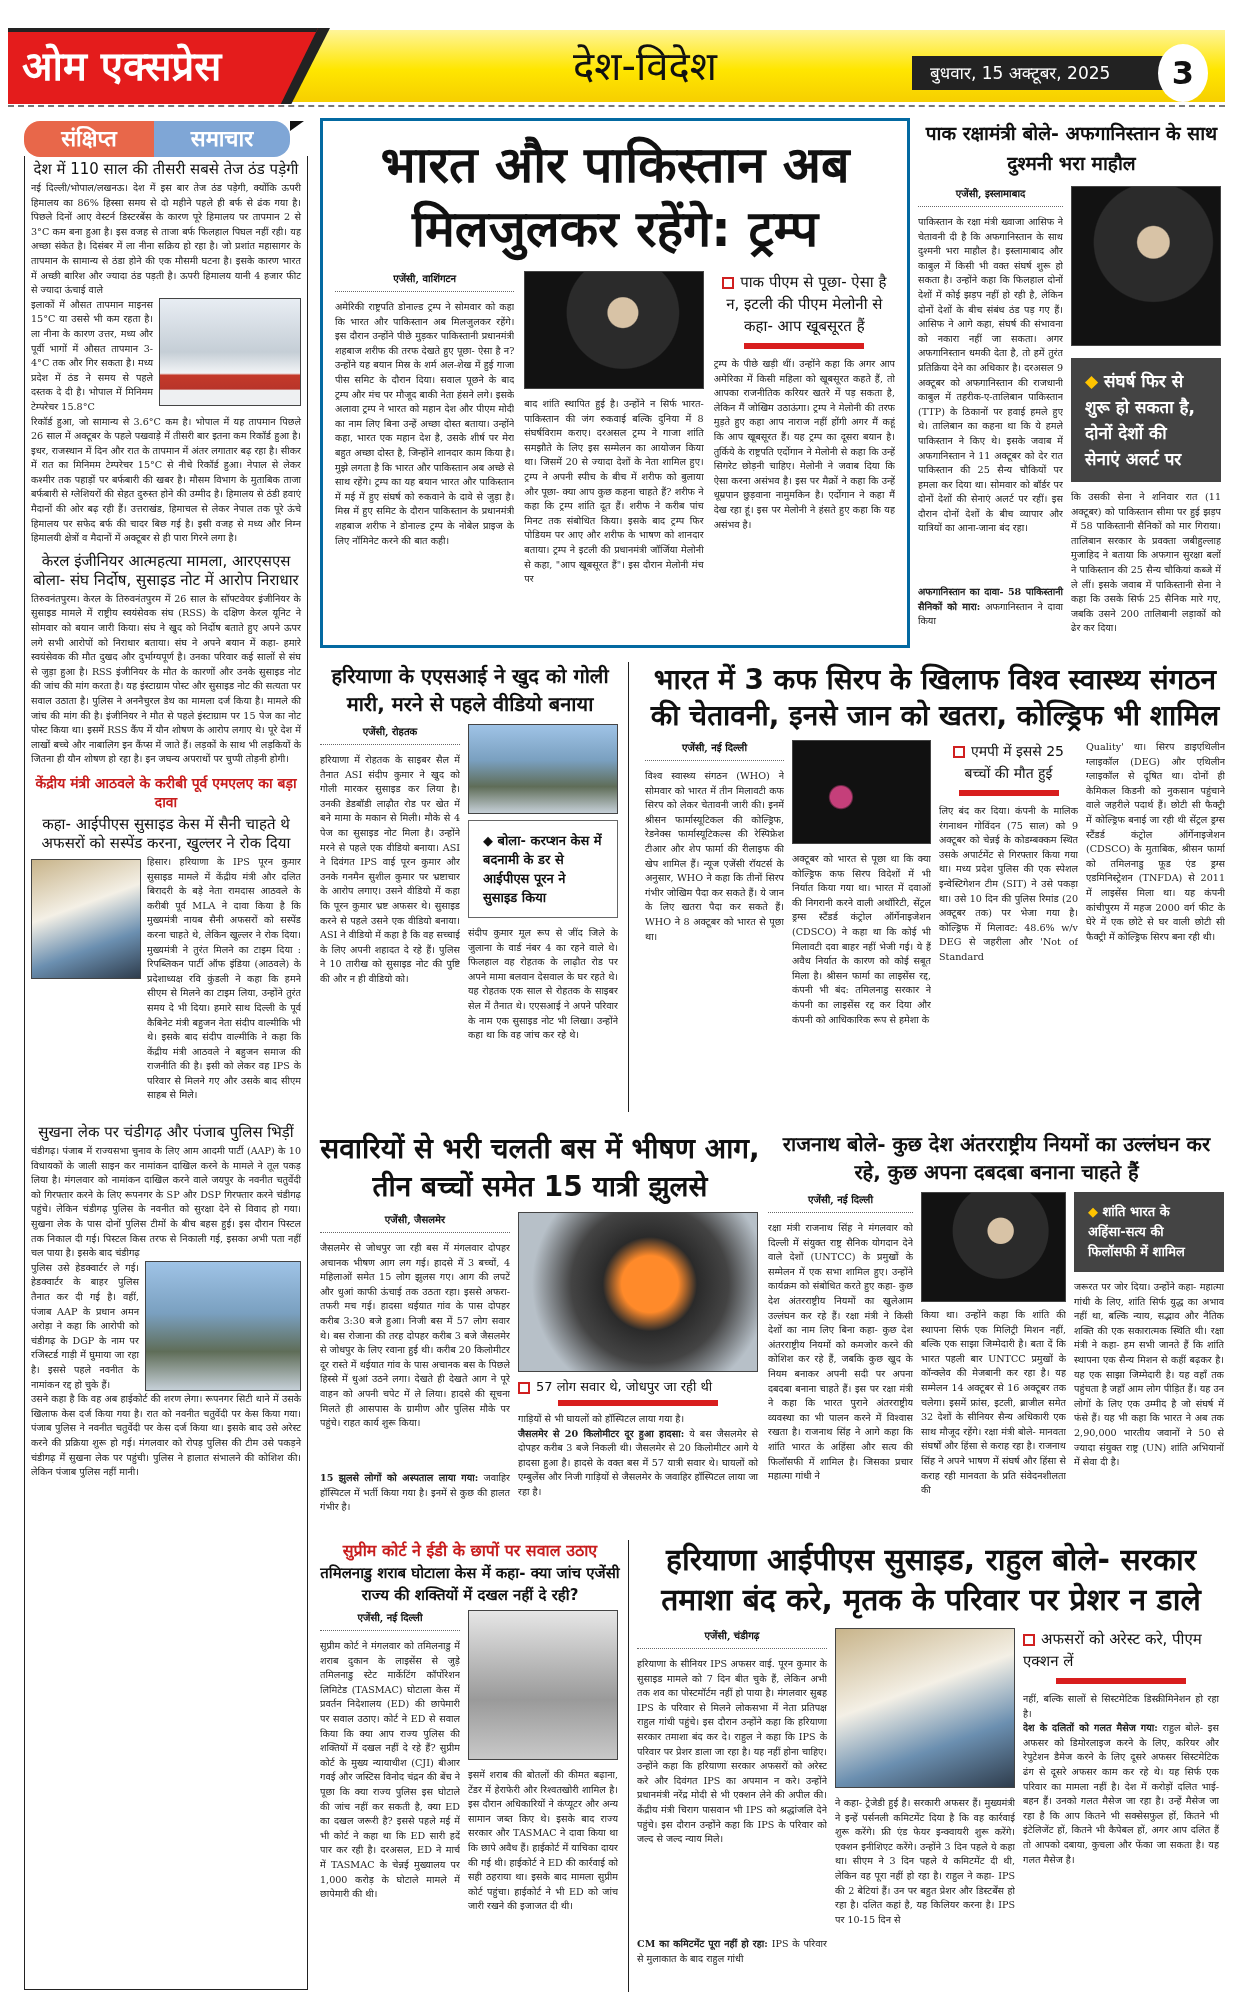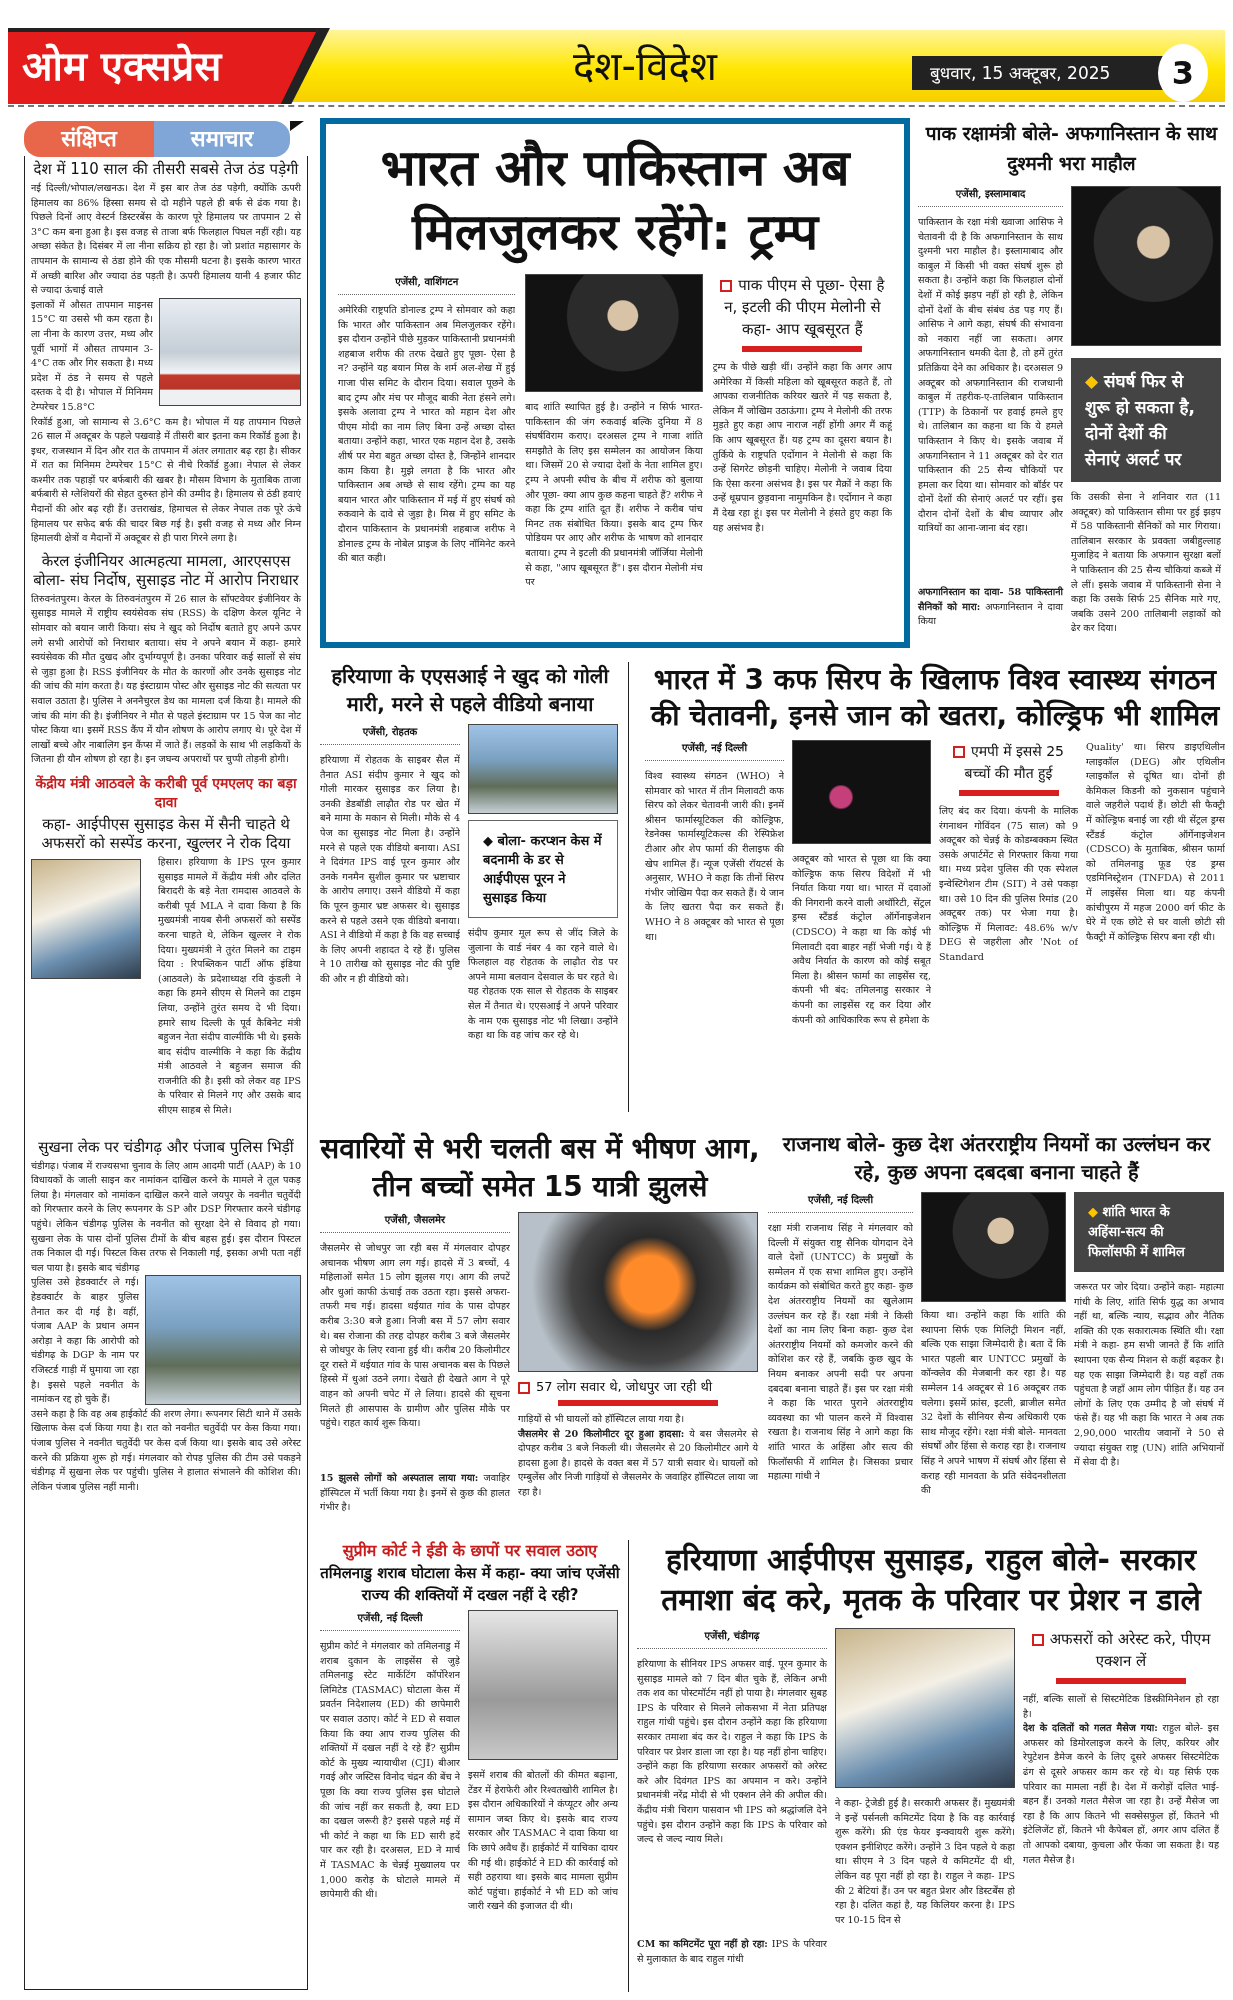--- a/index.html
+++ b/index.html
@@ -62,37 +62,37 @@
     </div>
     <div class="body pad">रिकॉर्ड हुआ, जो सामान्य से 3.6°C कम है। भोपाल में यह तापमान पिछले 26 साल में अक्टूबर के पहले पखवाड़े में तीसरी बार इतना कम रिकॉर्ड हुआ है। इधर, राजस्थान में दिन और रात के तापमान में अंतर लगातार बढ़ रहा है। सीकर में रात का मिनिमम टेम्परेचर 15°C से नीचे रिकॉर्ड हुआ। नेपाल से लेकर कश्मीर तक पहाड़ों पर बर्फबारी की खबर है। मौसम विभाग के मुताबिक ताजा बर्फबारी से ग्लेशियरों की सेहत दुरुस्त होने की उम्मीद है। हिमालय से ठंडी हवाएं मैदानों की ओर बढ़ रही हैं। उत्तराखंड, हिमाचल से लेकर नेपाल तक पूरे ऊंचे हिमालय पर सफेद बर्फ की चादर बिछ गई है। इसी वजह से मध्य और निम्न हिमालयी क्षेत्रों व मैदानों में अक्टूबर से ही पारा गिरने लगा है।</div>
   </div>
   <div style="margin-top:6px">
     <div class="h-brief">केरल इंजीनियर आत्महत्या मामला, आरएसएस बोला- संघ निर्दोष, सुसाइड नोट में आरोप निराधार</div>
     <div class="body pad">तिरुवनंतपुरम। केरल के तिरुवनंतपुरम में 26 साल के सॉफ्टवेयर इंजीनियर के सुसाइड मामले में राष्ट्रीय स्वयंसेवक संघ (RSS) के दक्षिण केरल यूनिट ने सोमवार को बयान जारी किया। संघ ने खुद को निर्दोष बताते हुए अपने ऊपर लगे सभी आरोपों को निराधार बताया। संघ ने अपने बयान में कहा- हमारे स्वयंसेवक की मौत दुखद और दुर्भाग्यपूर्ण है। उनका परिवार कई सालों से संघ से जुड़ा हुआ है। RSS इंजीनियर के मौत के कारणों और उनके सुसाइड नोट की जांच की मांग करता है। यह इंस्टाग्राम पोस्ट और सुसाइड नोट की सत्यता पर सवाल उठाता है। पुलिस ने अननैचुरल डेथ का मामला दर्ज किया है। मामले की जांच की मांग की है। इंजीनियर ने मौत से पहले इंस्टाग्राम पर 15 पेज का नोट पोस्ट किया था। इसमें RSS कैंप में यौन शोषण के आरोप लगाए थे। पूरे देश में लाखों बच्चे और नाबालिग इन कैंप्स में जाते हैं। लड़कों के साथ भी लड़कियों के जितना ही यौन शोषण हो रहा है। इन जघन्य अपराधों पर चुप्पी तोड़नी होगी।</div>
   </div>
   <div style="margin-top:6px">
     <div class="h-red">केंद्रीय मंत्री आठवले के करीबी पूर्व एमएलए का बड़ा दावा</div>
     <div class="h-brief">कहा- आईपीएस सुसाइड केस में सैनी चाहते थे अफसरों को सस्पेंड करना, खुल्लर ने रोक दिया</div>
-    <div style="display:flex;gap:17px;padding:0 6px">
+    <div style="display:flex;gap:6px;padding:0 6px">
       <div class="photo crowd" style="width:110px;height:120px;flex:none;margin-top:4px"></div>
       <div class="body" style="flex:1;max-height:400px;overflow:hidden">हिसार। हरियाणा के IPS पूरन कुमार सुसाइड मामले में केंद्रीय मंत्री और दलित बिरादरी के बड़े नेता रामदास आठवले के करीबी पूर्व MLA ने दावा किया है कि मुख्यमंत्री नायब सैनी अफसरों को सस्पेंड करना चाहते थे, लेकिन खुल्लर ने रोक दिया। मुख्यमंत्री ने तुरंत मिलने का टाइम दिया : रिपब्लिकन पार्टी ऑफ इंडिया (आठवले) के प्रदेशाध्यक्ष रवि कुंडली ने कहा कि हमने सीएम से मिलने का टाइम लिया, उन्होंने तुरंत समय दे भी दिया। हमारे साथ दिल्ली के पूर्व कैबिनेट मंत्री बहुजन नेता संदीप वाल्मीकि भी थे। इसके बाद संदीप वाल्मीकि ने कहा कि केंद्रीय मंत्री आठवले ने बहुजन समाज की राजनीति की है। इसी को लेकर वह IPS के परिवार से मिलने गए और उसके बाद सीएम साहब से मिले।</div>
     </div>
   </div>
   <div style="margin-top:20px">
     <div class="h-brief">सुखना लेक पर चंडीगढ़ और पंजाब पुलिस भिड़ीं</div>
     <div class="body pad">चंडीगढ़। पंजाब में राज्यसभा चुनाव के लिए आम आदमी पार्टी (AAP) के 10 विधायकों के जाली साइन कर नामांकन दाखिल करने के मामले ने तूल पकड़ लिया है। मंगलवार को नामांकन दाखिल करने वाले जयपुर के नवनीत चतुर्वेदी को गिरफ्तार करने के लिए रूपनगर के SP और DSP गिरफ्तार करने चंडीगढ़ पहुंचे। लेकिन चंडीगढ़ पुलिस के नवनीत को सुरक्षा देने से विवाद हो गया। सुखना लेक के पास दोनों पुलिस टीमों के बीच बहस हुई। इस दौरान पिस्टल तक निकाल दी गई। पिस्टल किस तरफ से निकाली गई, इसका अभी पता नहीं चल पाया है। इसके बाद चंडीगढ़</div>
     <div style="display:flex;gap:6px;padding:0 6px">
       <div class="body" style="flex:1">पुलिस उसे हेडक्वार्टर ले गई। हेडक्वार्टर के बाहर पुलिस तैनात कर दी गई है। वहीं, पंजाब AAP के प्रधान अमन अरोड़ा ने कहा कि आरोपी को चंडीगढ़ के DGP के नाम पर रजिस्टर्ड गाड़ी में घुमाया जा रहा है। इससे पहले नवनीत के नामांकन रद्द हो चुके हैं।</div>
       <div class="photo police" style="width:156px;height:130px;flex:none"></div>
     </div>
     <div class="body pad">उसने कहा है कि वह अब हाईकोर्ट की शरण लेगा। रूपनगर सिटी थाने में उसके खिलाफ केस दर्ज किया गया है। रात को नवनीत चतुर्वेदी पर केस किया गया। पंजाब पुलिस ने नवनीत चतुर्वेदी पर केस दर्ज किया था। इसके बाद उसे अरेस्ट करने की प्रक्रिया शुरू हो गई। मंगलवार को रोपड़ पुलिस की टीम उसे पकड़ने चंडीगढ़ में सुखना लेक पर पहुंची। पुलिस ने हालात संभालने की कोशिश की। लेकिन पंजाब पुलिस नहीं मानी।</div>
   </div>
 </div>
 
-<div class="abs" style="left:320px;top:118px;width:590px;height:530px;border:6px solid #0369a1;padding:8px 12px">
+<div class="abs" style="left:320px;top:118px;width:590px;height:530px;border:3px solid #0369a1;padding:8px 12px">
   <div class="headline" style="font-size:50px;line-height:64px;padding:4px 0 10px">भारत और पाकिस्तान अब मिलजुलकर रहेंगे: ट्रम्प</div>
   <div style="display:flex;gap:10px">
     <div style="width:180px">
       <div class="byline">एजेंसी, वाशिंगटन</div>
       <div class="body" style="height:340px;overflow:hidden">अमेरिकी राष्ट्रपति डोनाल्ड ट्रम्प ने सोमवार को कहा कि भारत और पाकिस्तान अब मिलजुलकर रहेंगे। इस दौरान उन्होंने पीछे मुड़कर पाकिस्तानी प्रधानमंत्री शहबाज शरीफ की तरफ देखते हुए पूछा- ऐसा है न? उन्होंने यह बयान मिस्र के शर्म अल-शेख में हुई गाजा पीस समिट के दौरान दिया। सवाल पूछने के बाद ट्रम्प और मंच पर मौजूद बाकी नेता हंसने लगे। इसके अलावा ट्रम्प ने भारत को महान देश और पीएम मोदी का नाम लिए बिना उन्हें अच्छा दोस्त बताया। उन्होंने कहा, भारत एक महान देश है, उसके शीर्ष पर मेरा बहुत अच्छा दोस्त है, जिन्होंने शानदार काम किया है। मुझे लगता है कि भारत और पाकिस्तान अब अच्छे से साथ रहेंगे। ट्रम्प का यह बयान भारत और पाकिस्तान में मई में हुए संघर्ष को रुकवाने के दावे से जुड़ा है। मिस्र में हुए समिट के दौरान पाकिस्तान के प्रधानमंत्री शहबाज शरीफ ने डोनाल्ड ट्रम्प के नोबेल प्राइज के लिए नॉमिनेट करने की बात कही।</div>
     </div>
     <div style="width:180px">
       <div class="photo dark" style="height:118px;margin-bottom:8px"></div>
       <div class="body" style="height:250px;overflow:hidden">बाद शांति स्थापित हुई है। उन्होंने न सिर्फ भारत-पाकिस्तान की जंग रुकवाई बल्कि दुनिया में 8 संघर्षविराम कराए। दरअसल ट्रम्प ने गाजा शांति समझौते के लिए इस सम्मेलन का आयोजन किया था। जिसमें 20 से ज्यादा देशों के नेता शामिल हुए। ट्रम्प ने अपनी स्पीच के बीच में शरीफ को बुलाया और पूछा- क्या आप कुछ कहना चाहते हैं? शरीफ ने कहा कि ट्रम्प शांति दूत हैं। शरीफ ने करीब पांच मिनट तक संबोधित किया। इसके बाद ट्रम्प फिर पोडियम पर आए और शरीफ के भाषण को शानदार बताया। ट्रम्प ने इटली की प्रधानमंत्री जॉर्जिया मेलोनी से कहा, "आप खूबसूरत हैं"। इस दौरान मेलोनी मंच पर</div>
     </div>
@@ -214,19 +214,19 @@
     <div style="width:190px">
       <div class="byline">एजेंसी, चंडीगढ़</div>
       <div class="body" style="height:280px;overflow:hidden">हरियाणा के सीनियर IPS अफसर वाई. पूरन कुमार के सुसाइड मामले को 7 दिन बीत चुके हैं, लेकिन अभी तक शव का पोस्टमॉर्टम नहीं हो पाया है। मंगलवार सुबह IPS के परिवार से मिलने लोकसभा में नेता प्रतिपक्ष राहुल गांधी पहुंचे। इस दौरान उन्होंने कहा कि हरियाणा सरकार तमाशा बंद कर दे। राहुल ने कहा कि IPS के परिवार पर प्रेशर डाला जा रहा है। यह नहीं होना चाहिए। उन्होंने कहा कि हरियाणा सरकार अफसरों को अरेस्ट करे और दिवंगत IPS का अपमान न करे। उन्होंने प्रधानमंत्री नरेंद्र मोदी से भी एक्शन लेने की अपील की। केंद्रीय मंत्री चिराग पासवान भी IPS को श्रद्धांजलि देने पहुंचे। इस दौरान उन्होंने कहा कि IPS के परिवार को जल्द से जल्द न्याय मिले।</div>
       <div class="body"><b>CM का कमिटमेंट पूरा नहीं हो रहा:</b> <span>IPS के परिवार से मुलाकात के बाद राहुल गांधी</span></div>
     </div>
     <div style="width:180px">
       <div class="photo crowd" style="height:160px;margin-bottom:8px"></div>
       <div class="body" style="height:180px;overflow:hidden">ने कहा- ट्रेजेडी हुई है। सरकारी अफसर हैं। मुख्यमंत्री ने इन्हें पर्सनली कमिटमेंट दिया है कि वह कार्रवाई शुरू करेंगे। फ्री एंड फेयर इन्क्वायरी शुरू करेंगे। एक्शन इनीशिएट करेंगे। उन्होंने 3 दिन पहले ये कहा था। सीएम ने 3 दिन पहले ये कमिटमेंट दी थी, लेकिन वह पूरा नहीं हो रहा है। राहुल ने कहा- IPS की 2 बेटियां हैं। उन पर बहुत प्रेशर और डिस्टर्बेंस हो रहा है। दलित कहां है, यह किलियर करना है। IPS पर 10-15 दिन से</div>
     </div>
     <div style="width:196px">
-      <div class="callout" style="font-size:15px;text-align:center;font-weight:normal"><span class="redbox"></span><span>अफसरों को अरेस्ट करे, पीएम एक्शन लें</span></div>
+      <div class="callout" style="font-size:15px;font-weight:normal"><span class="redbox"></span><span>अफसरों को अरेस्ट करे, पीएम एक्शन लें</span></div>
       <div class="redbar" style="width:130px"></div>
       <div class="body" style="margin-top:8px">नहीं, बल्कि सालों से सिस्टमेटिक डिस्क्रीमिनेशन हो रहा है।</div>
       <div class="body" style="height:260px;overflow:hidden"><b>देश के दलितों को गलत मैसेज गया:</b> <span>राहुल बोले- इस अफसर को डिमोरलाइज करने के लिए, करियर और रेपुटेशन डैमेज करने के लिए दूसरे अफसर सिस्टमेटिक ढंग से दूसरे अफसर काम कर रहे थे। यह सिर्फ एक परिवार का मामला नहीं है। देश में करोड़ों दलित भाई-बहन हैं। उनको गलत मैसेज जा रहा है। उन्हें मैसेज जा रहा है कि आप कितने भी सक्सेसफुल हों, कितने भी इंटेलिजेंट हों, कितने भी कैपेबल हों, अगर आप दलित हैं तो आपको दबाया, कुचला और फेंका जा सकता है। यह गलत मैसेज है।</span></div>
     </div>
   </div>
 </div>
 
 </body></html>

